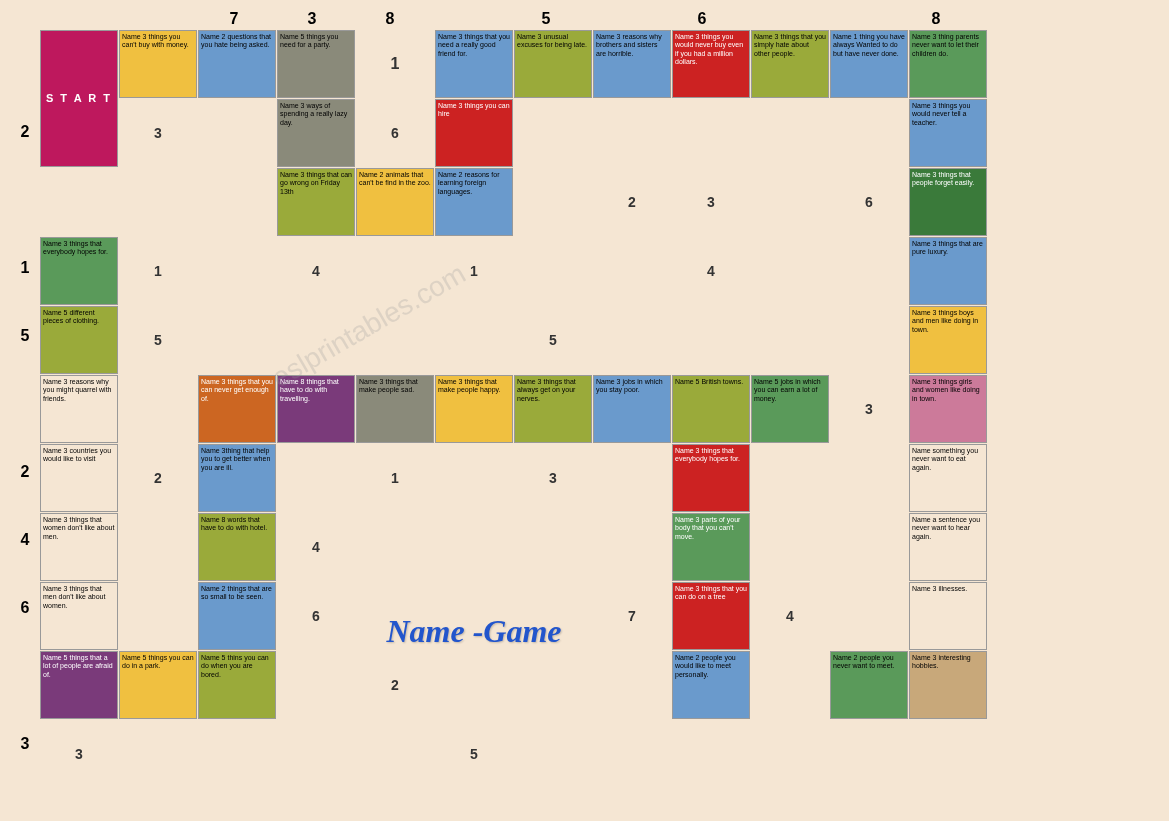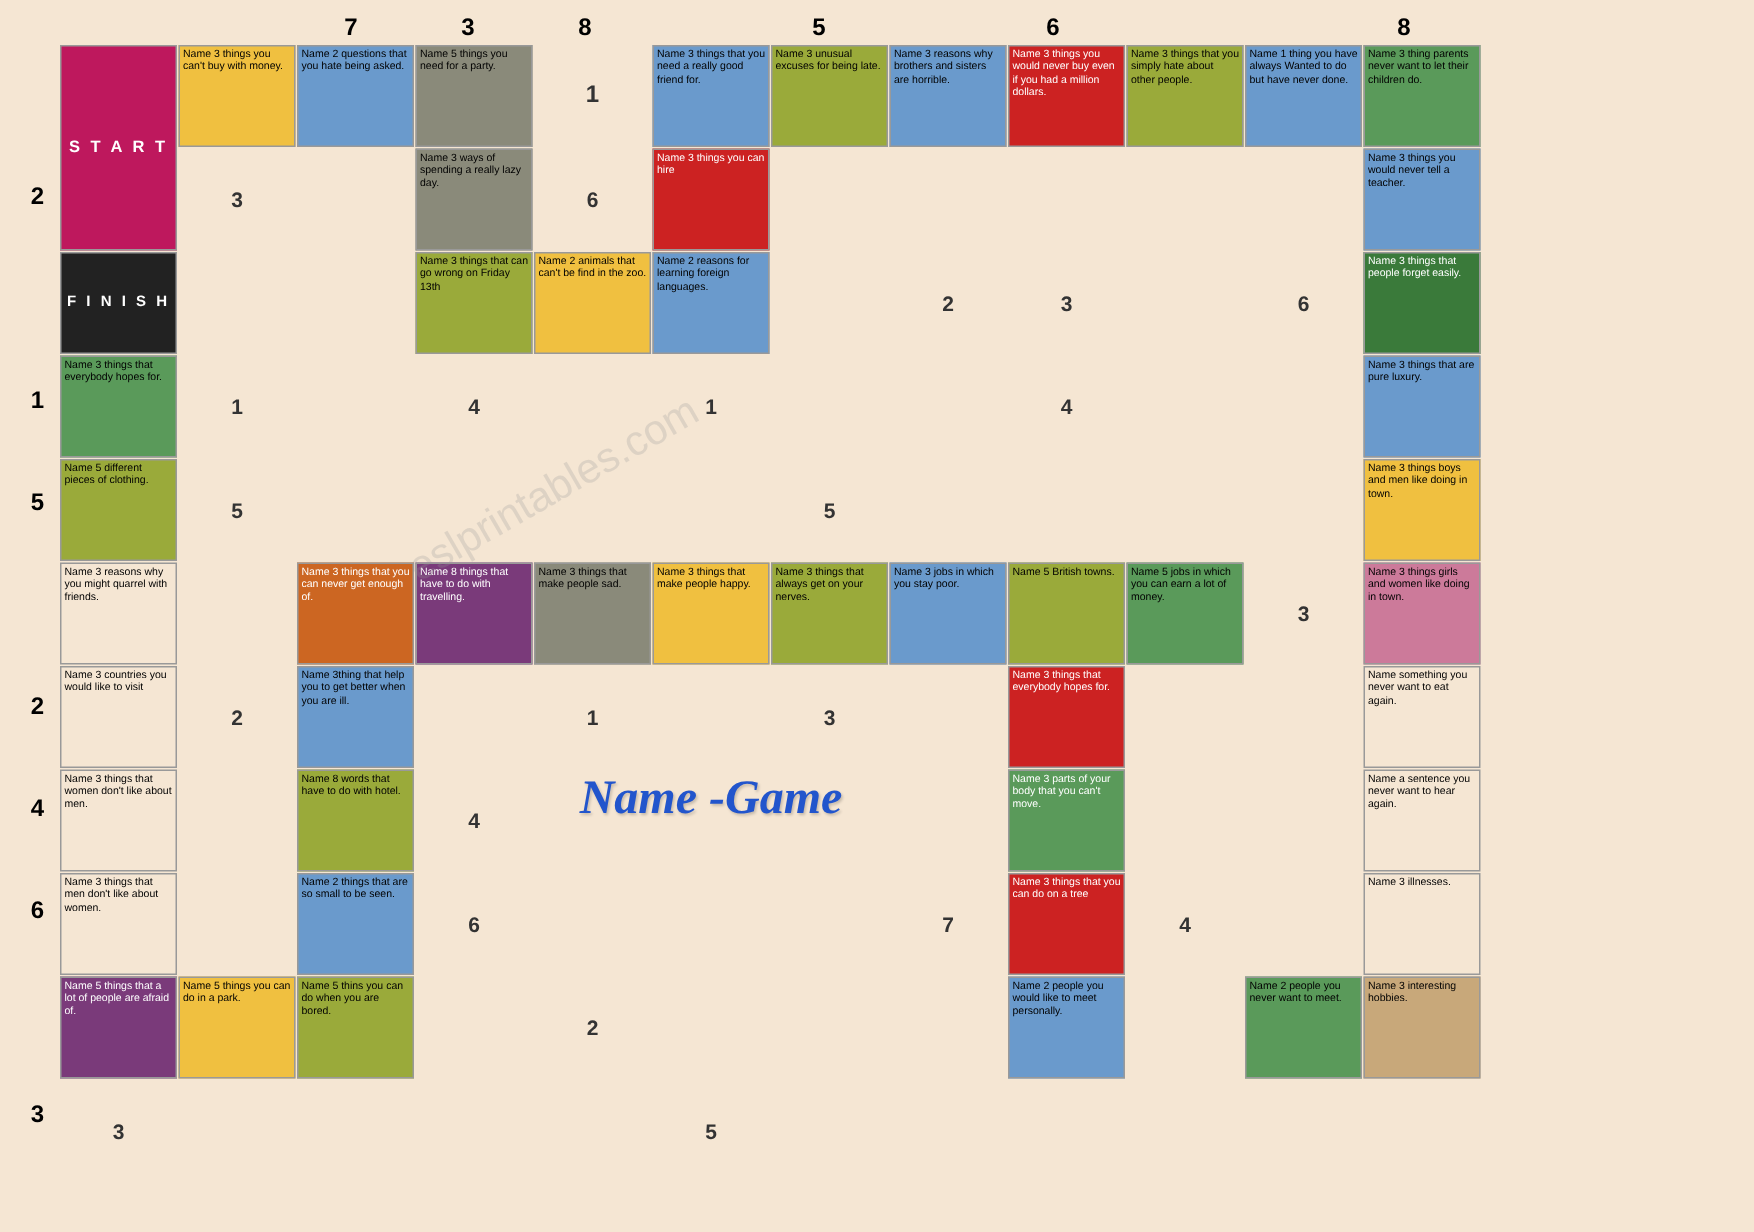--- a/index.html
+++ b/index.html
@@ -131,21 +131,20 @@
       <div class="cell" style="background:#cc2222;color:#fff;grid-row:2;grid-column:6;">Name 3 things you can hire</div>
 
       <div style="grid-row:2;grid-column:7;"></div>
       <div style="grid-row:2;grid-column:8;"></div>
       <div style="grid-row:2;grid-column:9;"></div>
       <div style="grid-row:2;grid-column:10;"></div>
       <div style="grid-row:2;grid-column:11;"></div>
 
       <div class="cell" style="background:#6a9acc;grid-row:2;grid-column:12;">Name 3 things you would never tell a teacher.</div>
 
-      <div class="cell" style="background:#222;color:#fff;font-weight:bold;font-size:10px;display:flex;align-items:center;justify-content:center;letter-spacing:2px;grid-row:3;grid-column:1;">F I N I S H</div>
 
       <div style="grid-row:3;grid-column:2;"></div>
 
       <div style="grid-row:3;grid-column:3;"></div>
 
       <div class="cell" style="background:#9aaa3a;grid-row:3;grid-column:4;">Name 3 things that can go wrong on Friday 13th</div>
 
       <div class="cell" style="background:#f0c040;grid-row:3;grid-column:5;">Name 2 animals that can't be find in the zoo.</div>
 
       <div class="cell" style="background:#6a9acc;grid-row:3;grid-column:6;">Name 2 reasons for learning foreign languages.</div>
@@ -247,21 +246,21 @@
       <div class="cell" style="background:#f5e6d3;border:1px solid #999;grid-row:7;grid-column:12;">Name something you never want to eat again.</div>
 
       <div class="cell" style="background:#f5e6d3;border:1px solid #999;grid-row:8;grid-column:1;">Name 3 things that women don't like about men.</div>
 
       <div style="grid-row:8;grid-column:2;"></div>
 
       <div class="cell" style="background:#9aaa3a;grid-row:8;grid-column:3;">Name 8 words that have to do with hotel.</div>
 
       <div class="cell-number" style="grid-row:8;grid-column:4;">4</div>
 
-      <div style="grid-row:8/10;grid-column:5/8;display:flex;align-items:flex-start;justify-content:center;">
+      <div style="grid-row:8/10;grid-column:5/8;display:flex;align-items:flex-end;justify-content:center;">
         <span class="name-game-title">Name -Game</span>
       </div>
 
       <div style="grid-row:8;grid-column:8;"></div>
 
       <div class="cell" style="background:#5a9a5a;color:#fff;grid-row:8;grid-column:9;">Name 3 parts of your body that you can't move.</div>
 
       <div style="grid-row:8;grid-column:10;"></div>
 
       <div style="grid-row:8;grid-column:11;"></div>

